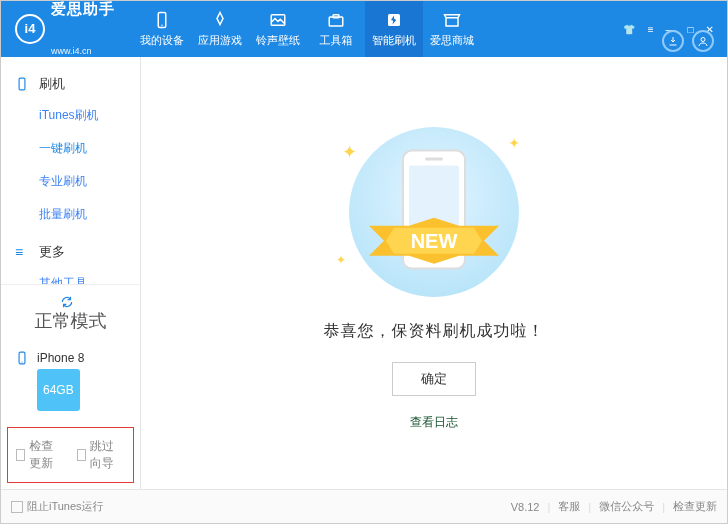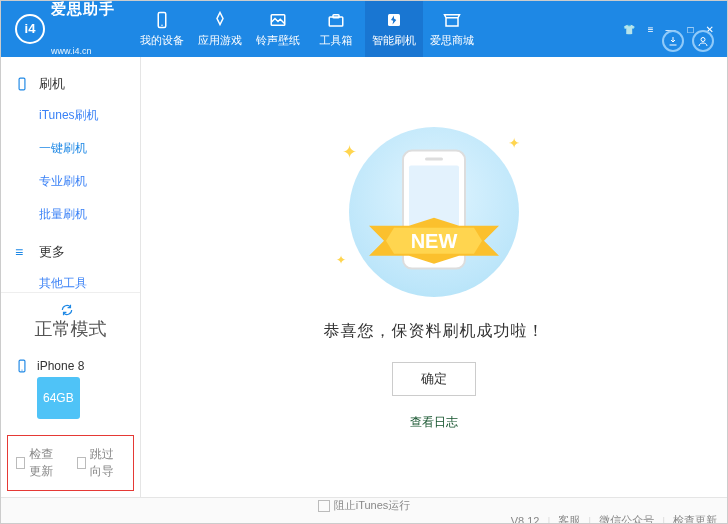--- a/index.html
+++ b/index.html
@@ -57,21 +57,21 @@
     .ribbon-svg { width:100%; height:auto; }
     .spark { position:absolute; color:#ffd54f; }
     .s1 { top:14px; left:8px; font-size:18px;}
     .s2 { top:8px; right:14px; font-size:14px;}
     .s3 { bottom:30px; left:2px; font-size:12px;}
     
     .msg { font-size: 16px; color: #333; margin-bottom: 20px; letter-spacing:1px;}
     .btn { border: 1px solid #ccc; background: #fff; padding: 7px 28px; font-size: 13px; color: #333; cursor: pointer; margin-bottom: 18px; }
     .link { font-size: 12px; color: #14532d; cursor: pointer; }
     
-    .footer { height: 26px; border-top: 1px solid #e5e5e5; display: flex; align-items: center; padding: 0 10px; font-size: 11px; color: #888; background:#fafafa;flex-direction:column;}
+    .footer { height: 34px; border-top: 1px solid #e5e5e5; display: flex; align-items: center; padding: 0 10px; font-size: 11px; color: #888; background:#fafafa;}
     .footer-left { display: flex; align-items: center; gap: 5px; }
     .footer-right { margin-left: auto; display: flex; align-items: center; gap: 8px; }
     .sep { color: #ddd; }
   </style>
 </head>
 <body>
 
 <div class="header">
   <div class="logo">
     <div class="logo-circle">i4</div>

